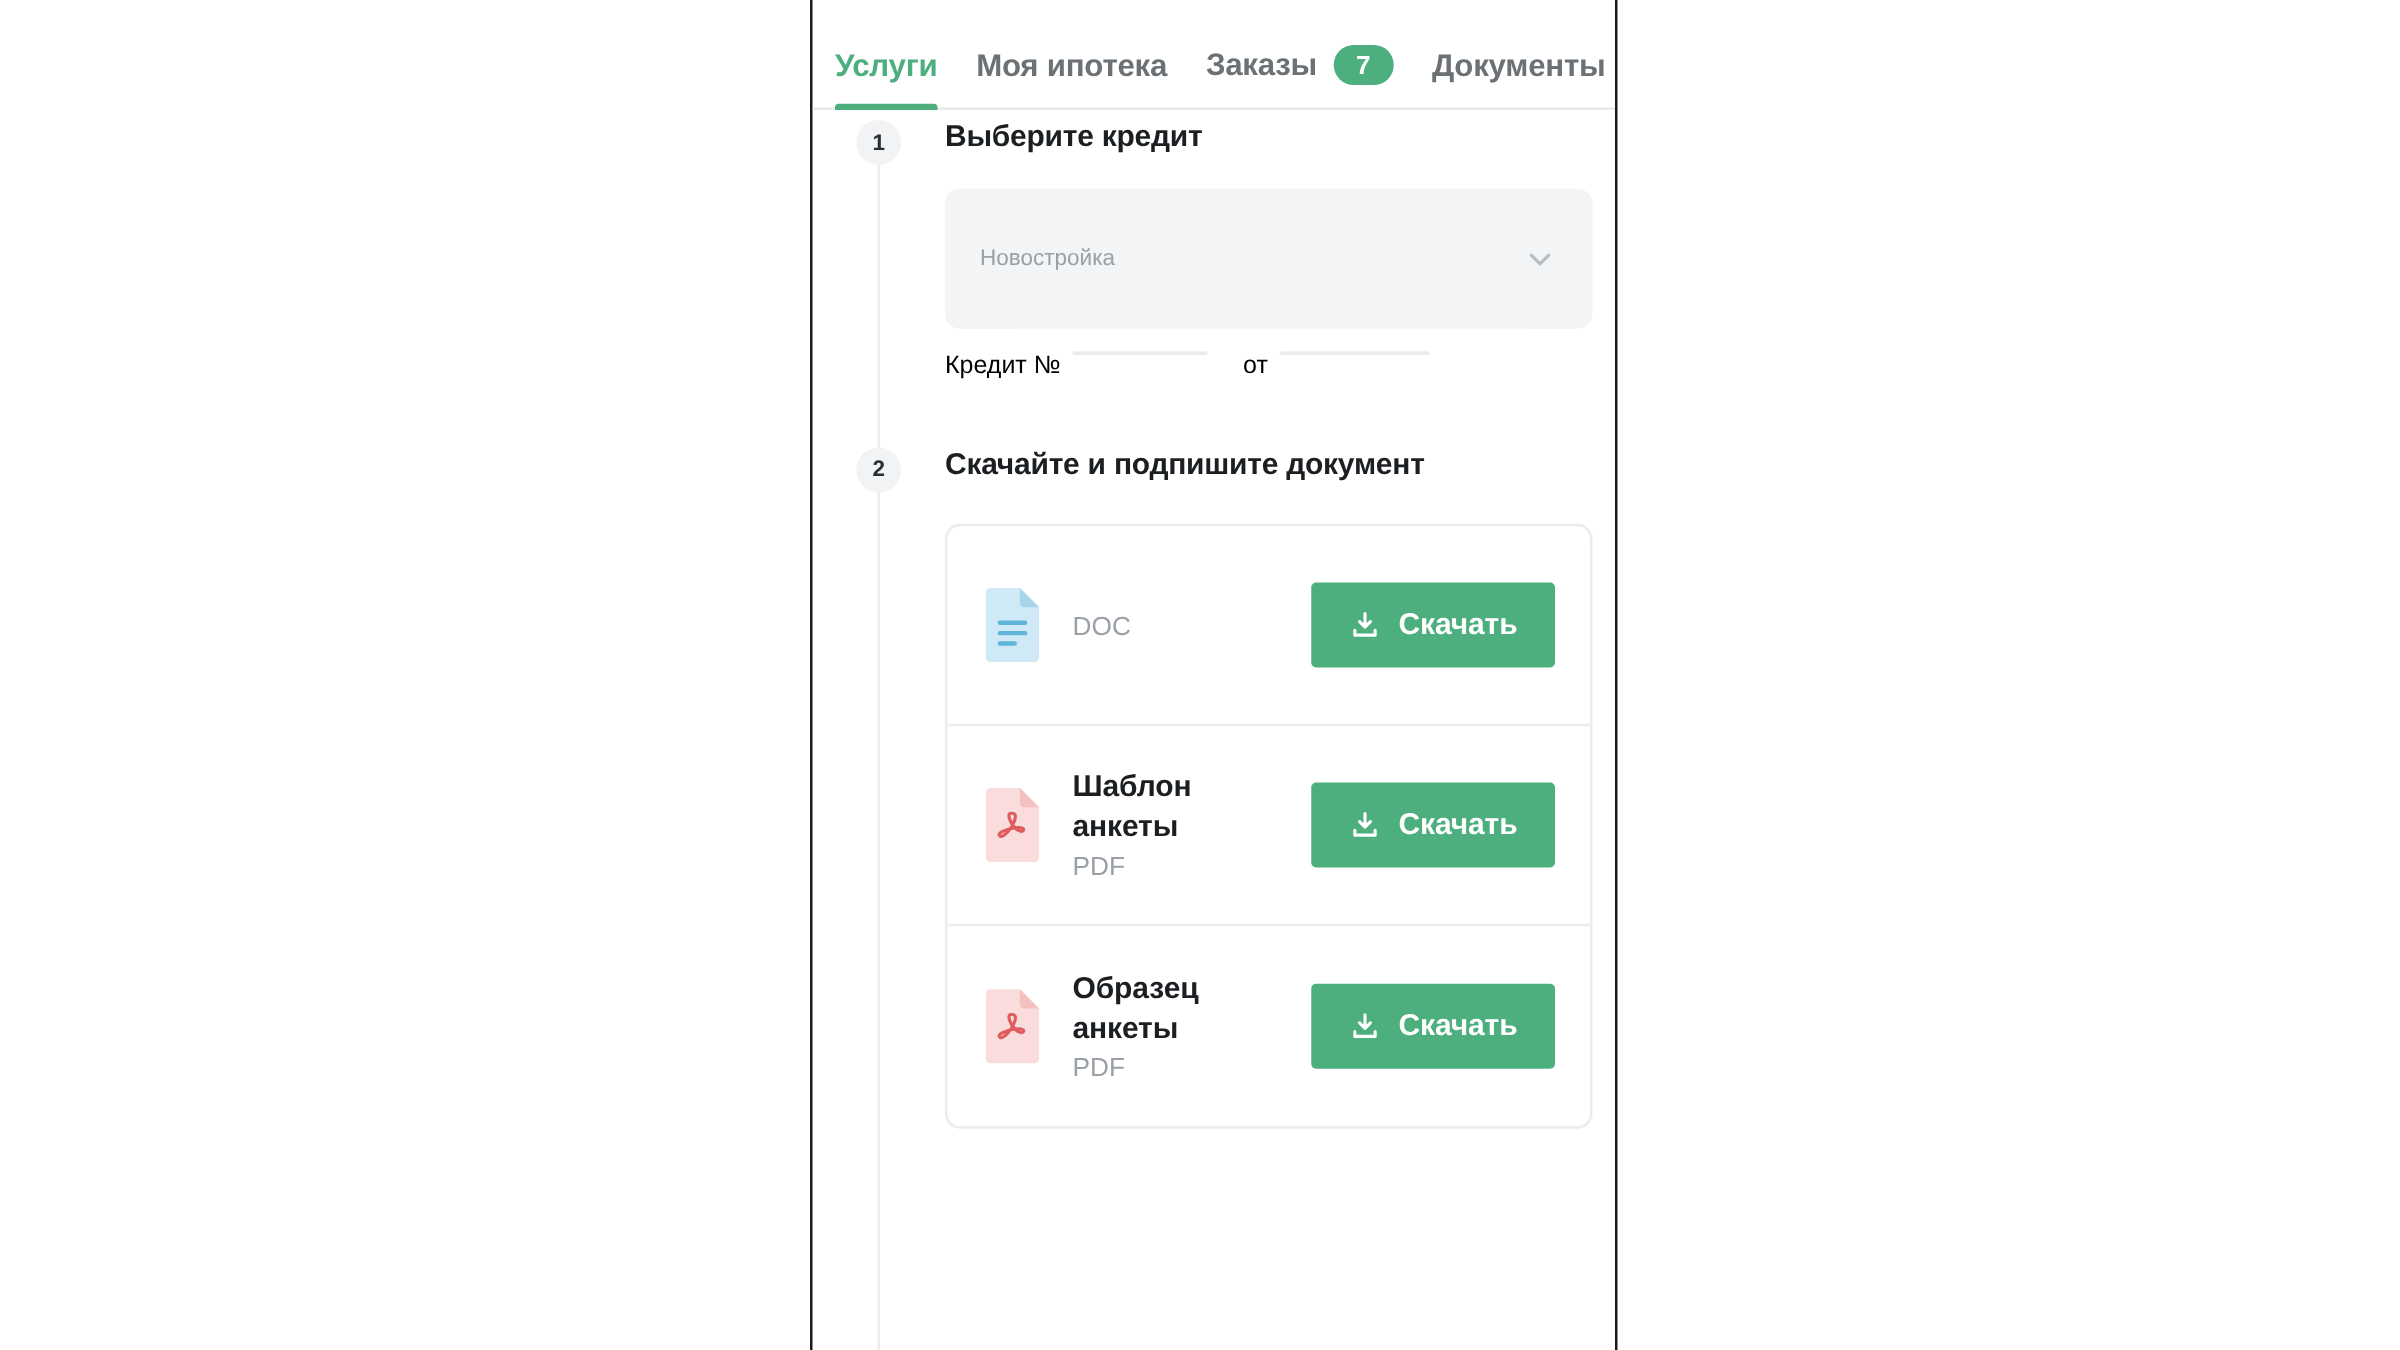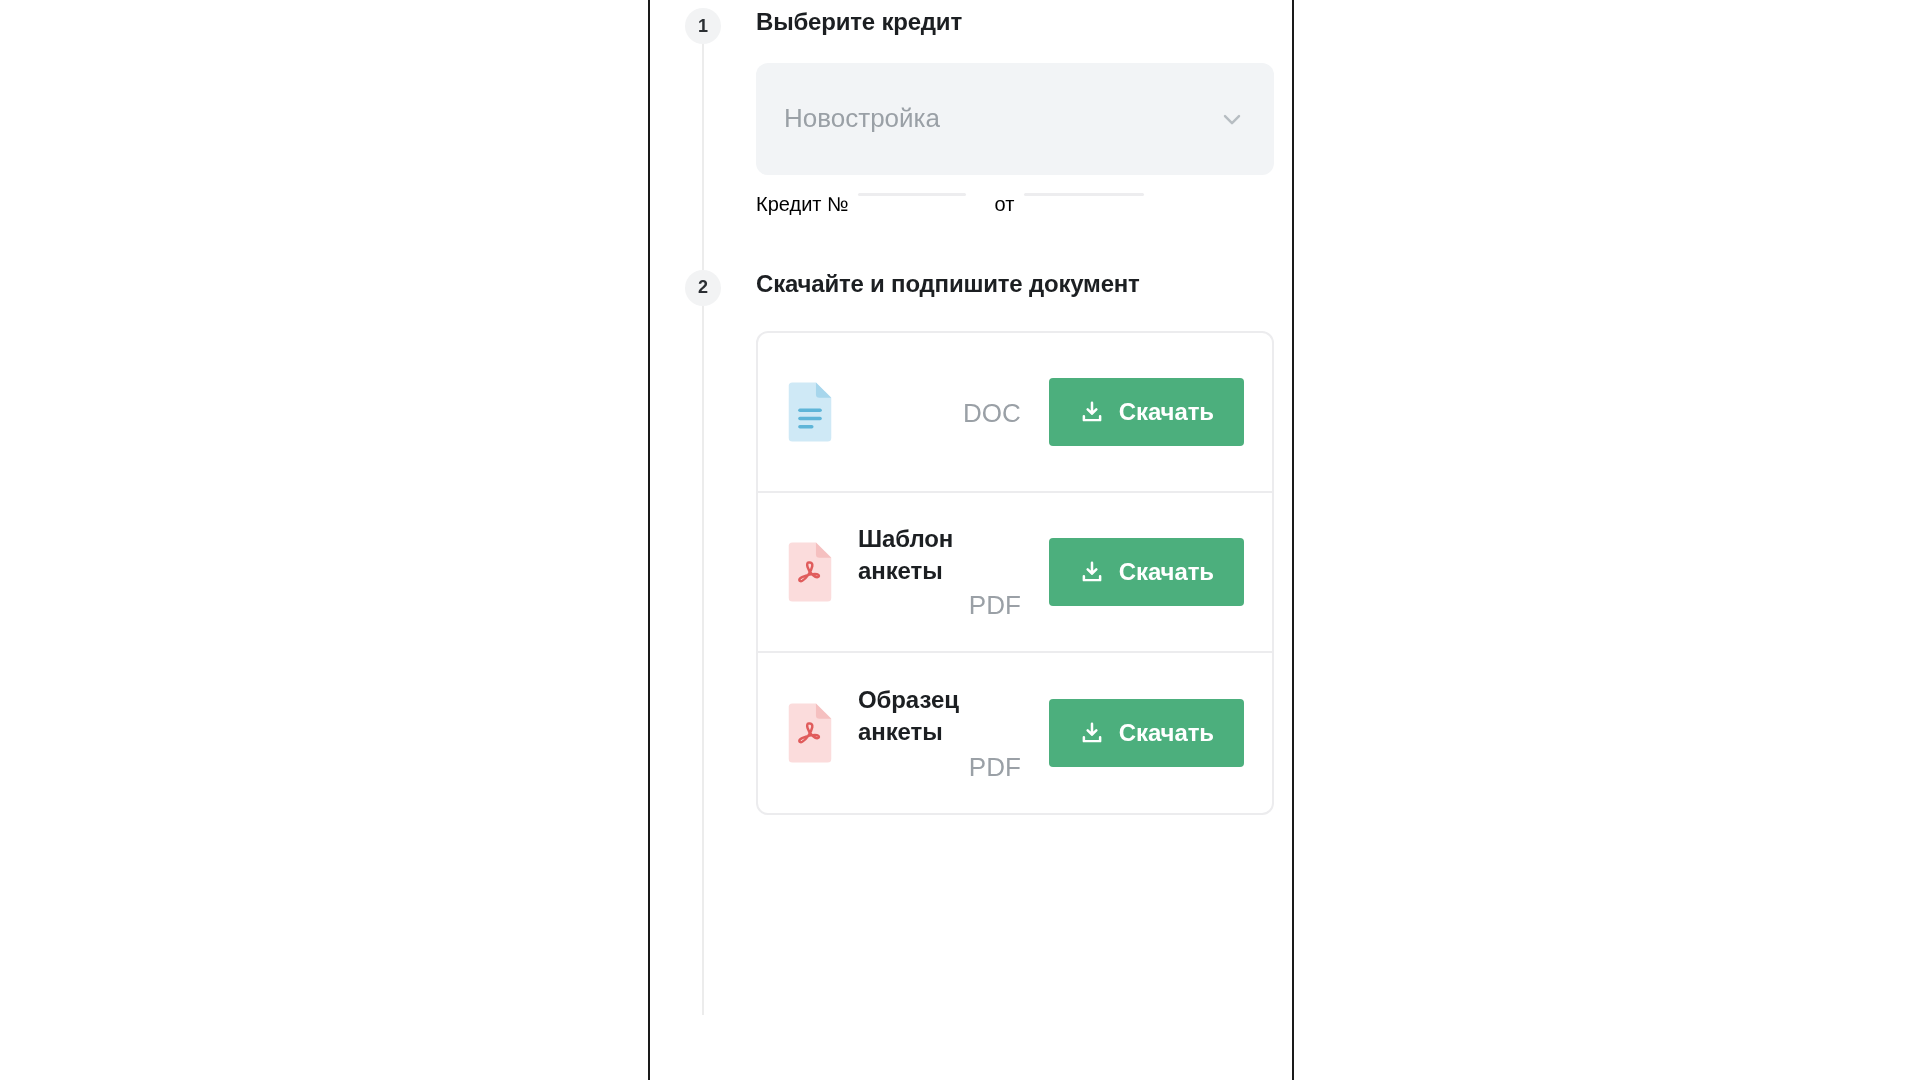--- a/index.html
+++ b/index.html
@@ -156,21 +156,21 @@
     position: relative;
     height: 112px;
     background: #f2f4f6;
     border-radius: 12px;
     display: flex;
     align-items: center;
     padding: 0 28px;
     cursor: pointer;
   }
   .select-value {
-    font-size: 26px;
+    font-size: 18px;
     color: #9aa0a6;
     font-weight: 400;
   }
   .chevron {
     position: absolute;
     right: 28px;
     top: 50%;
     transform: translateY(-50%);
     width: 28px;
     height: 28px;
@@ -241,24 +241,23 @@
   .doc-name {
     font-size: 24px;
     font-weight: 700;
     color: #1c1f22;
     line-height: 1.33;
     letter-spacing: -0.1px;
     max-width: 200px;
   }
   .doc-type {
     margin-top: 4px;
-    font-size: 26px;
+    font-size: 21px;
     color: #9aa0a6;
     font-weight: 400;
-    text-align: right;
   }
 
   .download-btn {
     flex: 0 0 auto;
     display: inline-flex;
     align-items: center;
     justify-content: center;
     gap: 14px;
     height: 68px;
     padding: 0 30px;
@@ -278,20 +277,40 @@
 
   .section-gap-1 { height: 46px; }
 </style>
 </head>
 <body>
 
 <div class="viewport">
   <div class="page-column">
     <div class="column-inner">
 
+      <nav class="tabbar">
+        <div class="tabbar-rule"></div>
+
+        <div class="tab active">
+          <span>Услуги</span>
+        </div>
+
+        <div class="tab">
+          <span>Моя ипотека</span>
+        </div>
+
+        <div class="tab">
+          <span>Заказы</span>
+          <span class="tab-badge">7</span>
+        </div>
+
+        <div class="tab">
+          <span>Документы</span>
+        </div>
+      </nav>
 
       <div class="content">
         <div class="step-rail"></div>
 
         <section class="step">
           <div class="step-marker">1</div>
           <div class="step-body">
             <h2 class="step-title">Выберите кредит</h2>
 
             <div class="select-wrap">

